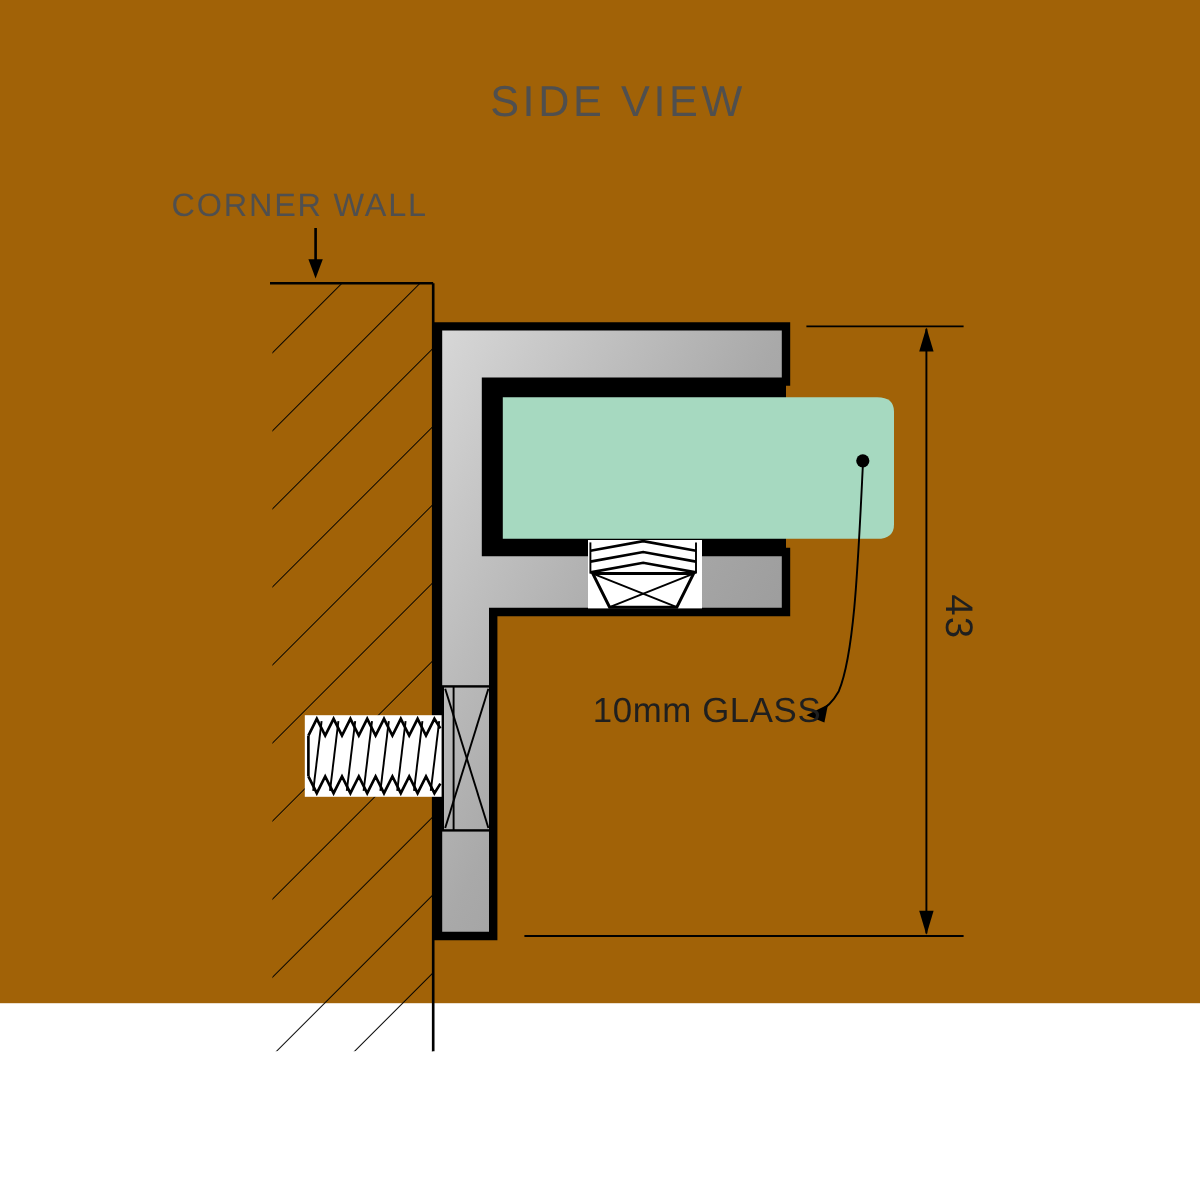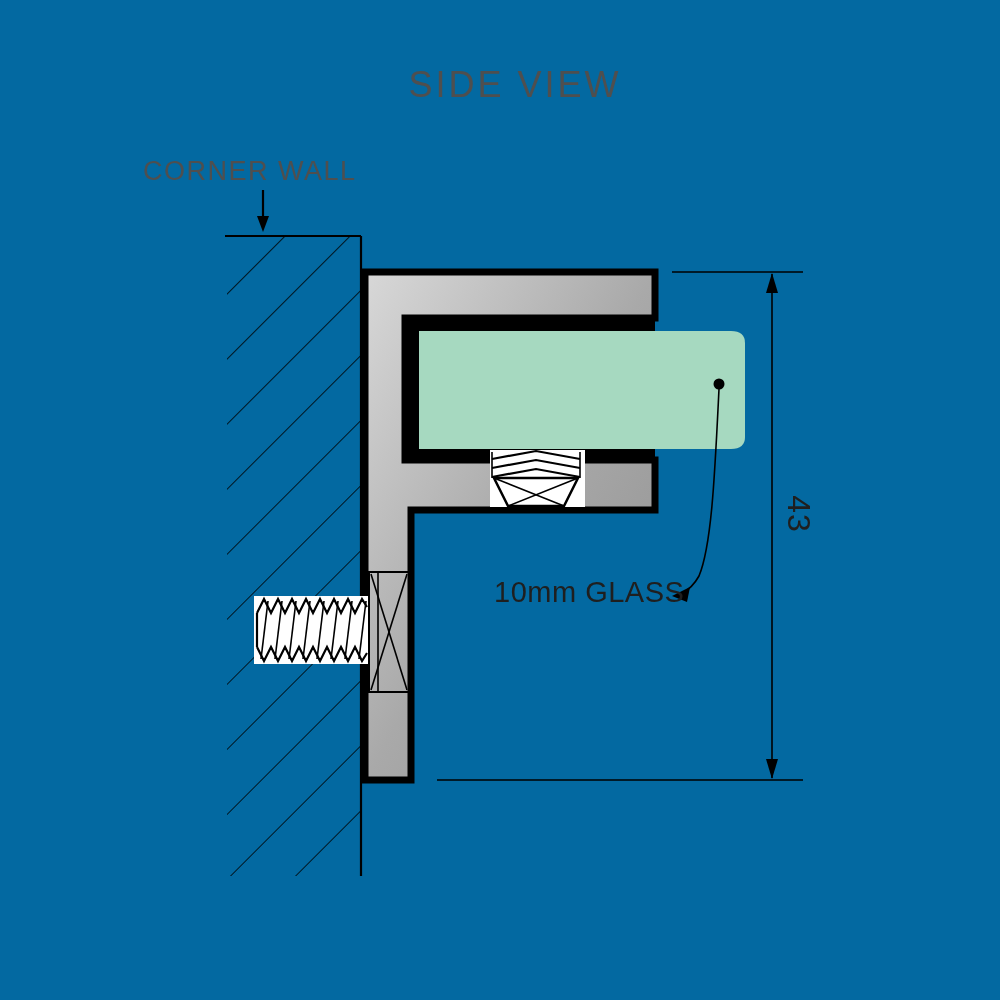--- a/index.html
+++ b/index.html
@@ -6,22 +6,22 @@
     margin: 0;
     padding: 0;
     background: #ffffff;
     width: 1000px;
     height: 1000px;
     overflow: hidden;
   }
   .stage {
     position: relative;
     width: 1000px;
-    height: 1000px;
-    background: #0369a1;
+    height: 836px;
+    background: #a16207;
   }
   svg text {
     font-family: "Liberation Sans", "DejaVu Sans", sans-serif;
   }
   .title-text {
     font-size: 36px;
     letter-spacing: 3px;
   }
   .callout-text {
     font-size: 27px;

